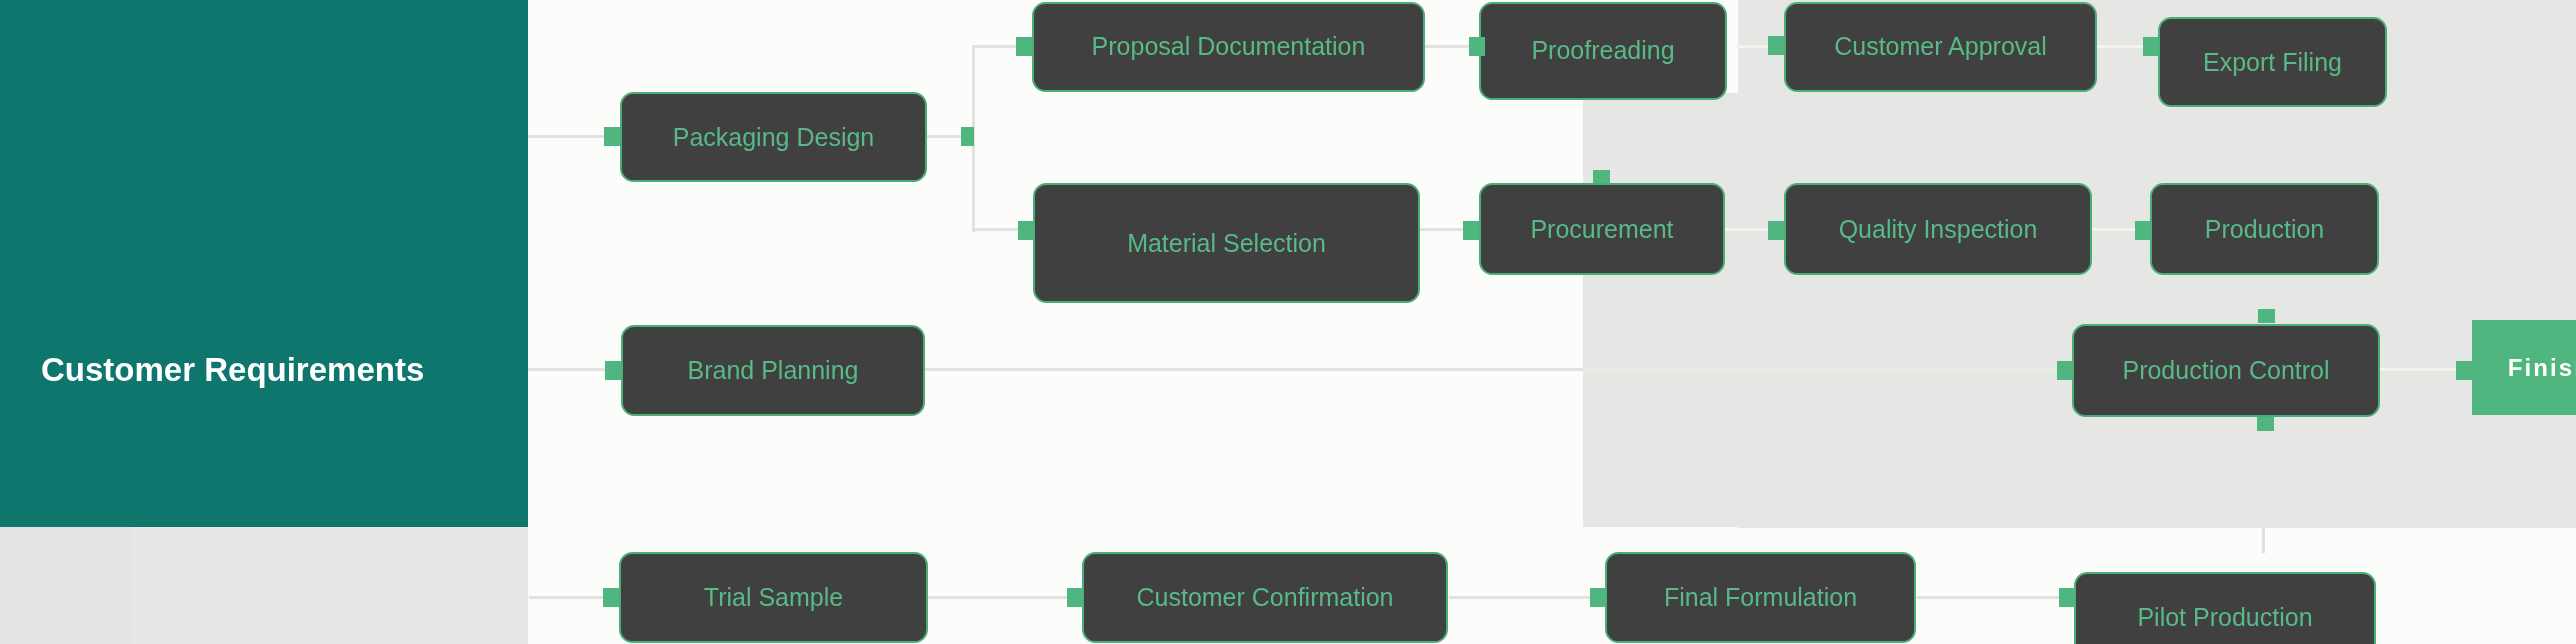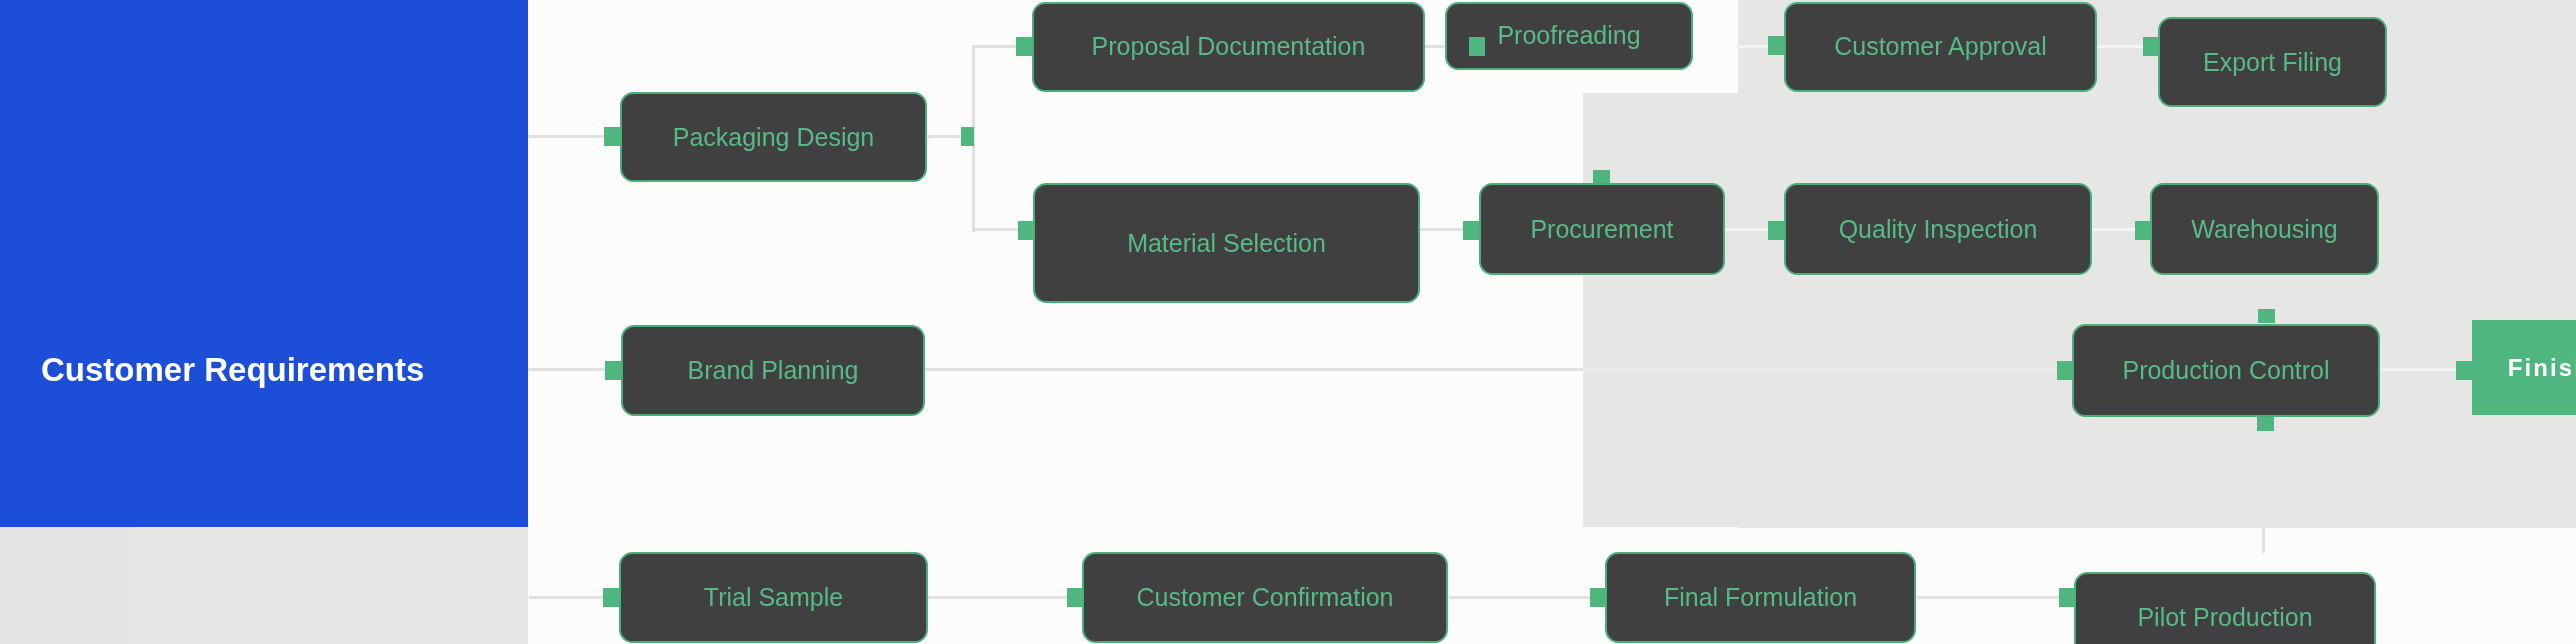--- a/index.html
+++ b/index.html
@@ -4,21 +4,21 @@
 <style>
   html,body{margin:0;padding:0;}
   body{
     width:2658px;height:645px;position:relative;overflow:hidden;
     background:#fcfcfa;
     font-family:"Liberation Sans", sans-serif;
   }
   .abs{position:absolute;}
   .bg-gray{position:absolute;background:#e6e6e4;}
   .bg-gray-dark{position:absolute;background:#e4e3e6;}
-  .green-fill{background:#1d4ed8;}
+  .green-fill{background:#0f766e;}
   .node{
     position:absolute;
     background:#404040;
     border:2.6px solid #49ae78;
     border-radius:13.4px;
     box-sizing:border-box;
     display:flex;align-items:center;justify-content:center;
     color:#58ba87;
     font-size:25px;
     white-space:nowrap;
@@ -84,41 +84,41 @@
 <div class="abs green-fill" style="left:0;top:0;width:528px;height:527px;">
   <div class="start-label">Customer Requirements</div>
 </div>
 
 <div class="node" style="left:620px;top:92px;width:307px;height:90px;">
     <span>Packaging Design</span>
   </div>
 <div class="node" style="left:1032px;top:1.5px;width:393px;height:90px;">
     <span>Proposal Documentation</span>
   </div>
-<div class="node" style="left:1445px;top:1.5px;width:248px;height:68px;">
+<div class="node" style="left:1479px;top:1.5px;width:248px;height:98px;">
     <span>Proofreading</span>
   </div>
 <div class="node" style="left:1784px;top:1.5px;width:313px;height:90px;">
     <span>Customer Approval</span>
   </div>
 <div class="node" style="left:2158px;top:17px;width:229px;height:90px;">
     <span>Export Filing</span>
   </div>
 
 <div class="node" style="left:1033px;top:183px;width:387px;height:120px;">
     <span>Material Selection</span>
   </div>
 <div class="node" style="left:1479px;top:183px;width:246px;height:92px;">
     <span>Procurement</span>
   </div>
 <div class="node" style="left:1784px;top:183px;width:308px;height:92px;">
     <span>Quality Inspection</span>
   </div>
 <div class="node" style="left:2150px;top:183px;width:229px;height:92px;">
-    <span>Warehousing</span>
+    <span>Production</span>
   </div>
 
 <div class="node" style="left:621px;top:325px;width:304px;height:91px;">
     <span>Brand Planning</span>
   </div>
 <div class="node" style="left:2072px;top:324px;width:308px;height:93px;">
     <span>Production Control</span>
   </div>
 <div class="node end-node" style="left:2472px;top:320px;width:187px;height:95px;">
     <span>Finished</span>

